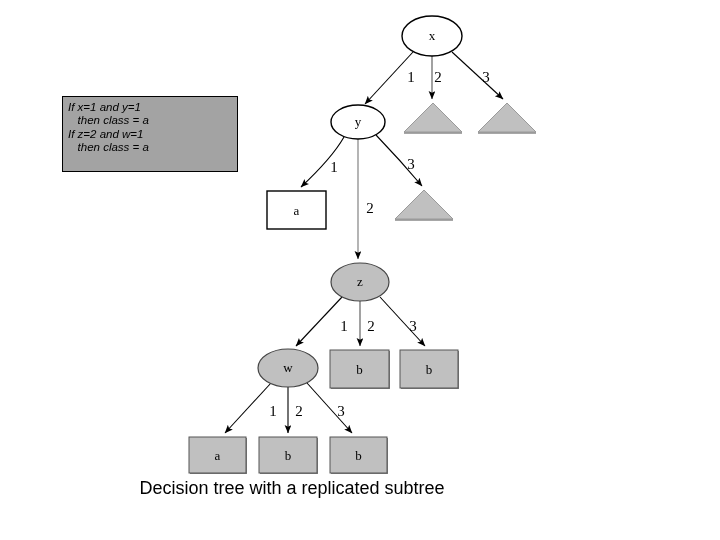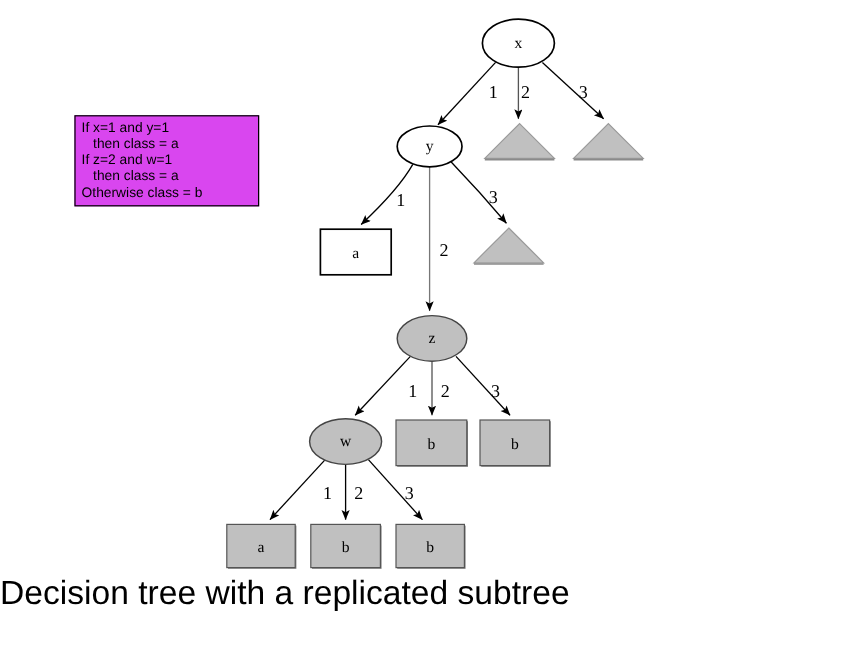--- a/index.html
+++ b/index.html
@@ -19,41 +19,43 @@
     position: absolute;
     left: 0;
     top: 0;
     width: 720px;
     height: 540px;
   }
   .rule-box {
     position: absolute;
     left: 62px;
     top: 96px;
-    width: 154px;
+    width: 176px;
     height: 76px;
-    background: #d946ef;
+    background: #a3a3a3;
     border: 1.6px solid #000000;
     box-sizing: border-box;
     padding: 4px 0 0 5px;
+    font-style: italic;
   }
   .rule-line {
     font-family: "Liberation Sans", sans-serif;
     font-size: 11.5px;
     line-height: 13.4px;
     color: #000000;
     white-space: pre;
   }
   .caption {
     position: absolute;
     left: 0;
     top: 478px;
     width: 584px;
+    text-align: center;
     font-family: "Liberation Sans", sans-serif;
-    font-size: 28px;
+    font-size: 18px;
     color: #000000;
   }
   .node-label {
     font-family: "Liberation Serif", serif;
     font-size: 13px;
     fill: #000000;
   }
   .edge-label {
     font-family: "Liberation Serif", serif;
     font-size: 15px;
@@ -195,18 +197,17 @@
     <text class="edge-label" x="273" y="416" text-anchor="middle">1</text>
     <text class="edge-label" x="299" y="416" text-anchor="middle">2</text>
     <text class="edge-label" x="341" y="416" text-anchor="middle">3</text>
   </svg>
 
   <div class="rule-box">
     <div class="rule-line">If x=1 and y=1</div>
     <div class="rule-line">   then class = a</div>
     <div class="rule-line">If z=2 and w=1</div>
     <div class="rule-line">   then class = a</div>
-    <div class="rule-line">Otherwise class = b</div>
   </div>
 
   <div class="caption">Decision tree with a replicated subtree</div>
 
 </div>
 
 </body></html>

